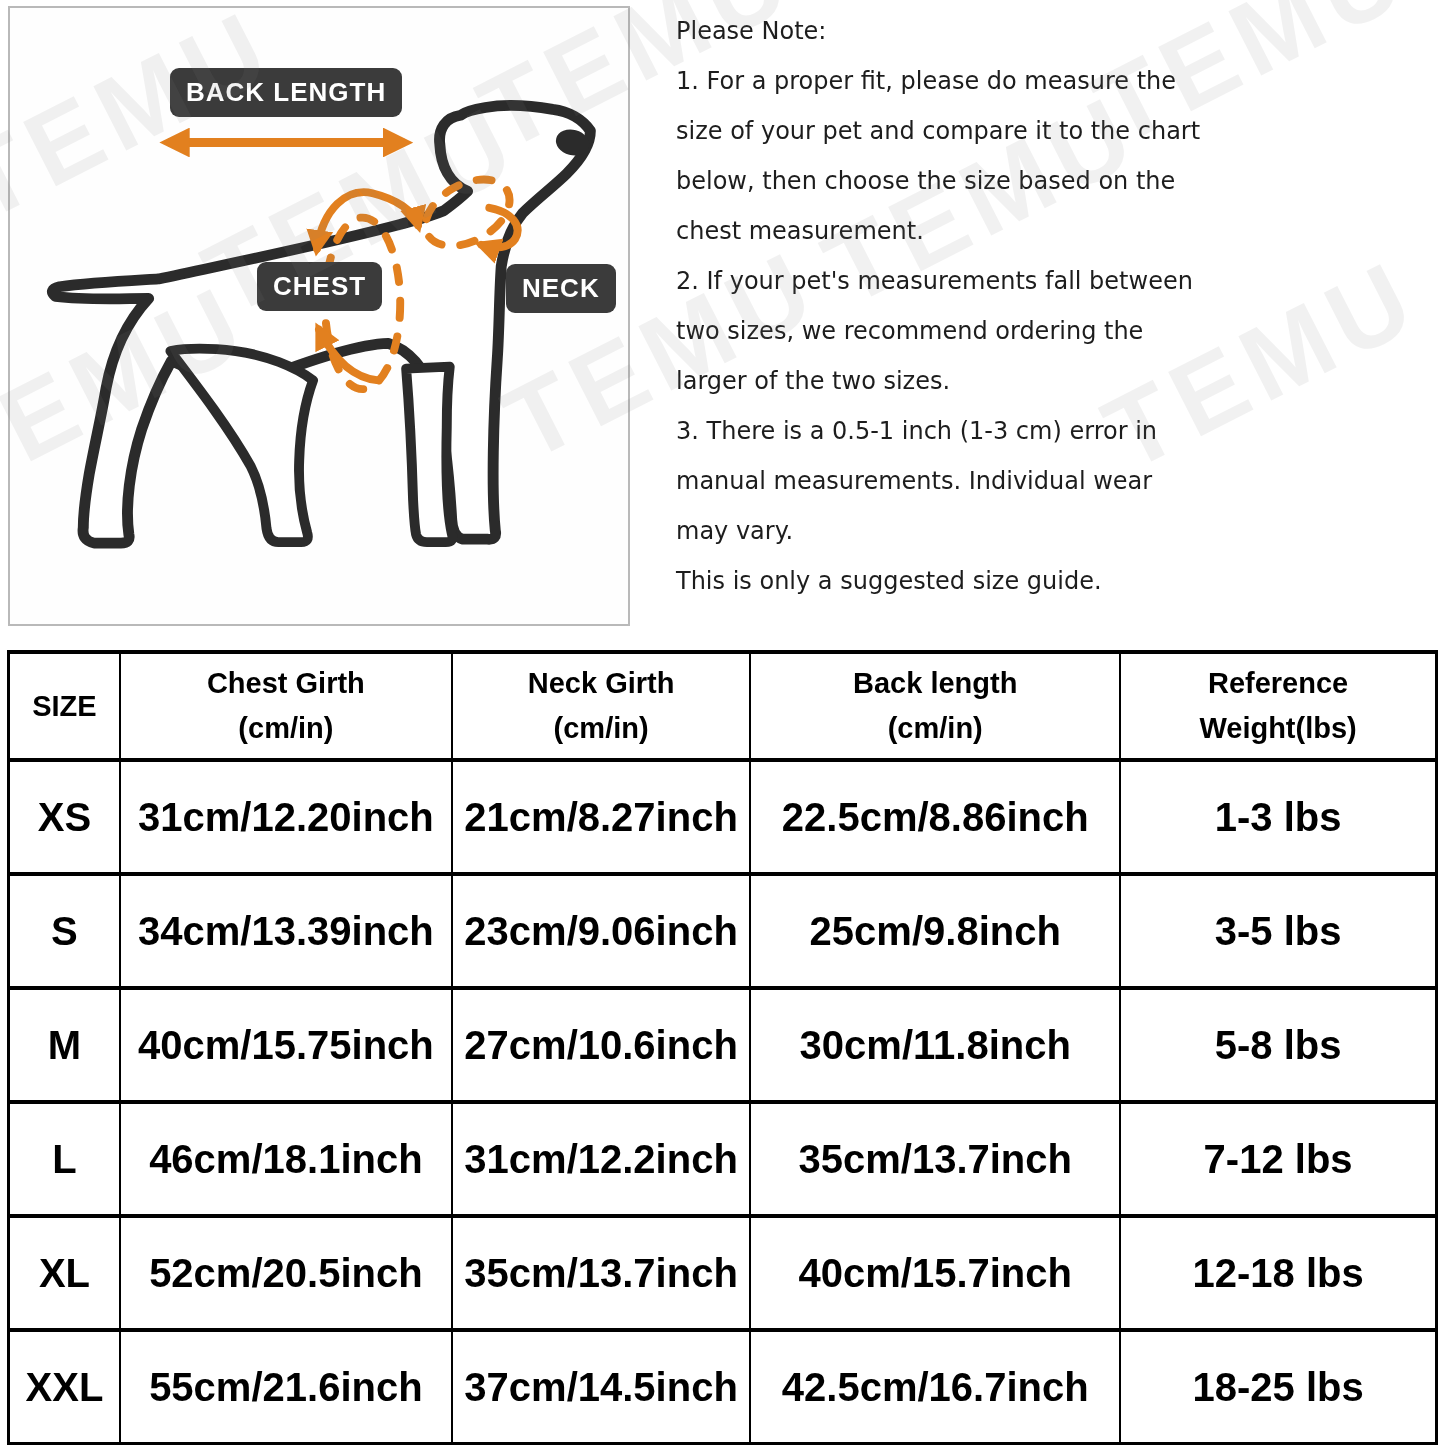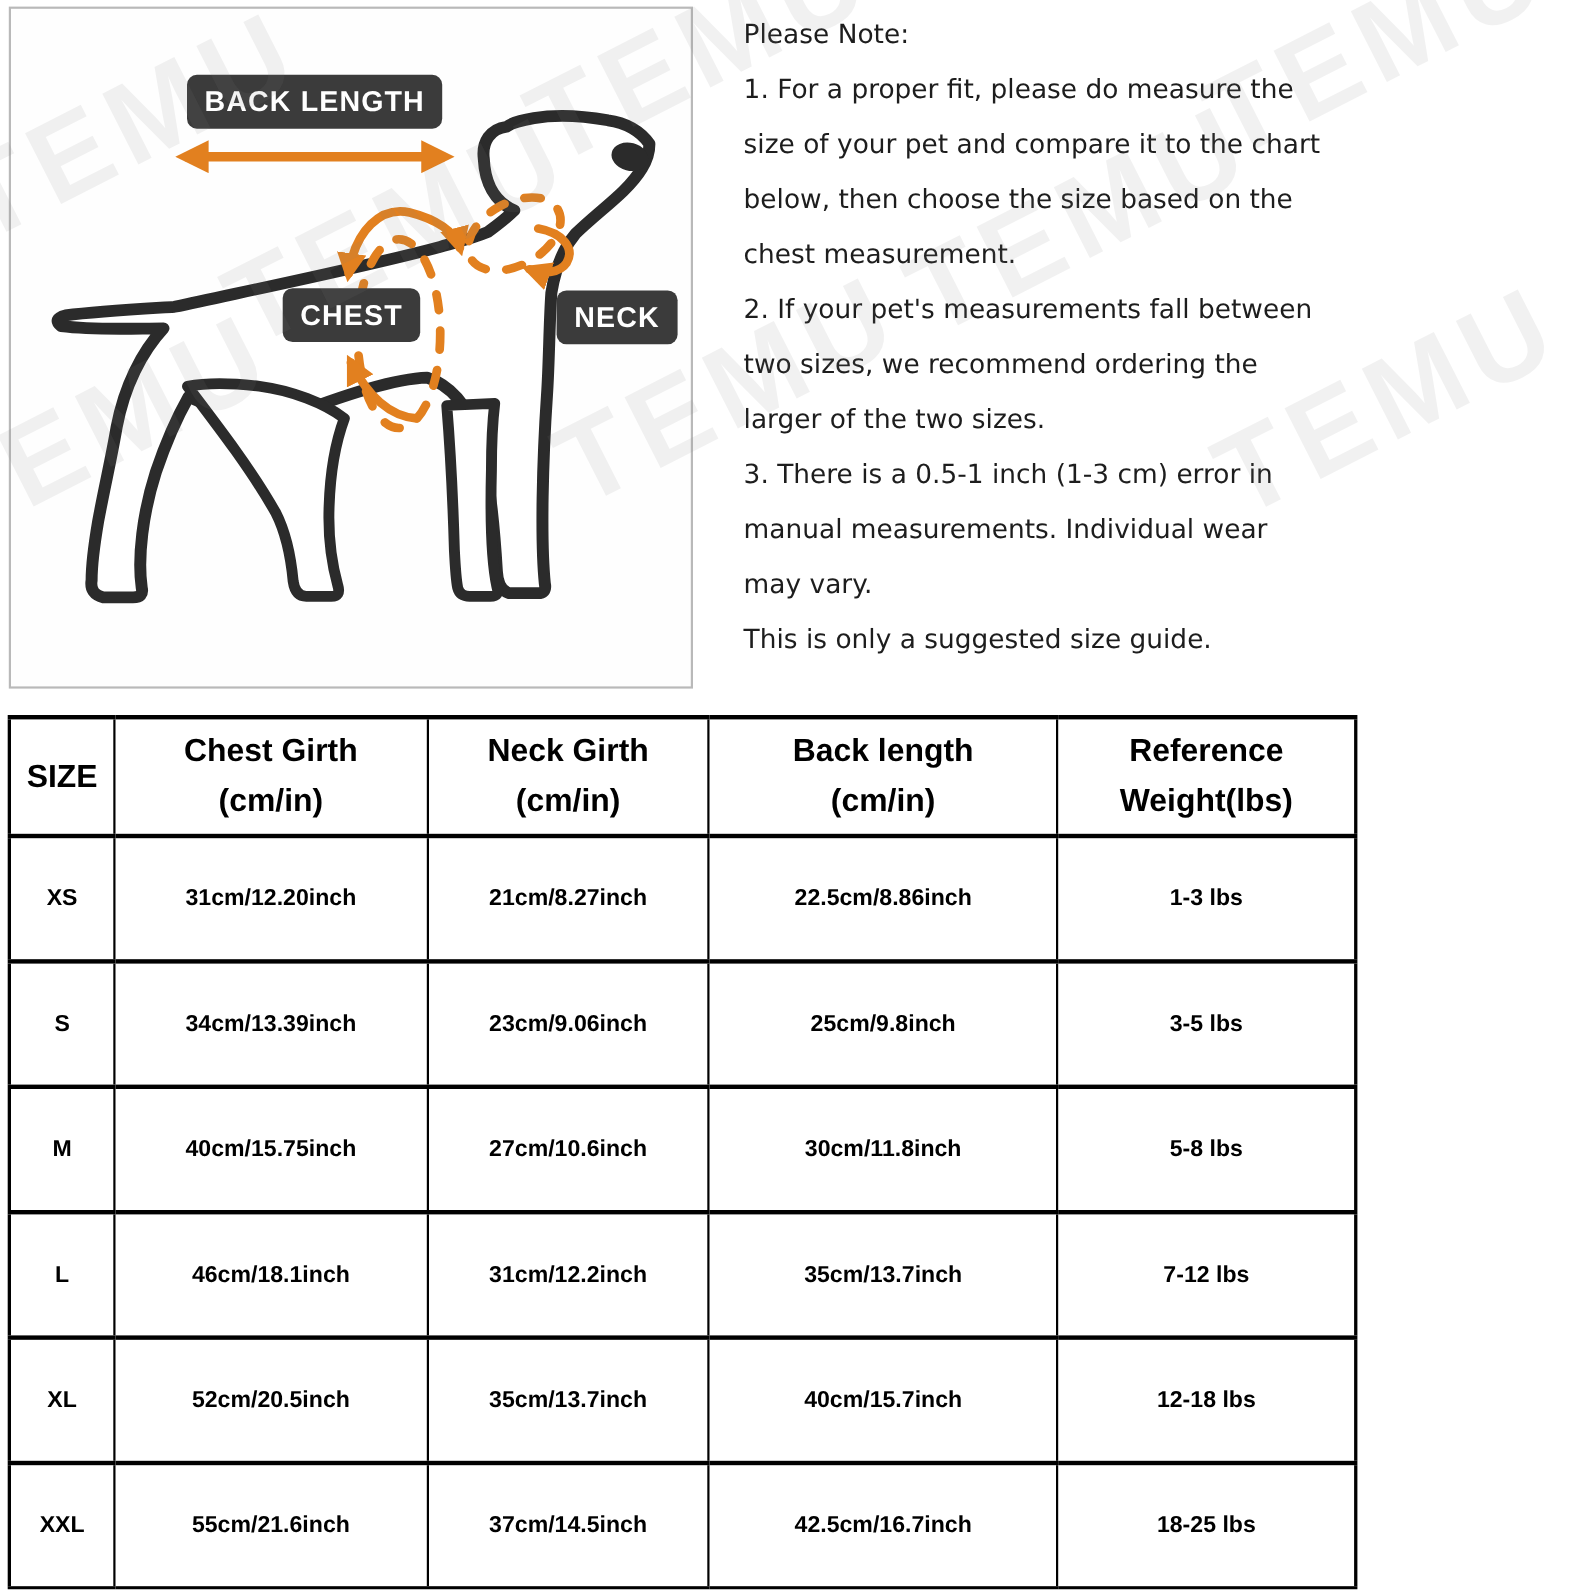--- a/index.html
+++ b/index.html
@@ -48,21 +48,21 @@
     font-size: 24px;
     line-height: 50px;
     color: #1d1d1d;
     white-space: nowrap;
   }
 
   
   .size-table {
     position: absolute;
     left: 7px; top: 650px;
-    width: 1227px;
+    width: 1431px;
     border-collapse: collapse;
     table-layout: fixed;
     text-align: center;
     color: #000000;
     border: 3px solid #000000;
   }
   .size-table th, .size-table td {
     border: 2px solid #000000;
     border-top-width: 4px;
     border-bottom-width: 4px;
@@ -70,21 +70,21 @@
     padding: 0;
   }
   .size-table th {
     height: 104px;
     font-size: 29px;
     font-weight: 700;
     font-family: "Liberation Sans", sans-serif;
   }
   .size-table td {
     height: 110px;
-    font-size: 21px;
+    font-size: 40px;
     font-weight: 700;
     font-family: "Liberation Sans", sans-serif;
     margin-left: 16px;
   }
   .th-title, .th-sub { display: block; line-height: 1.55; }
 
   
   .watermark-layer {
     position: absolute;
     left: 0; top: 0;

